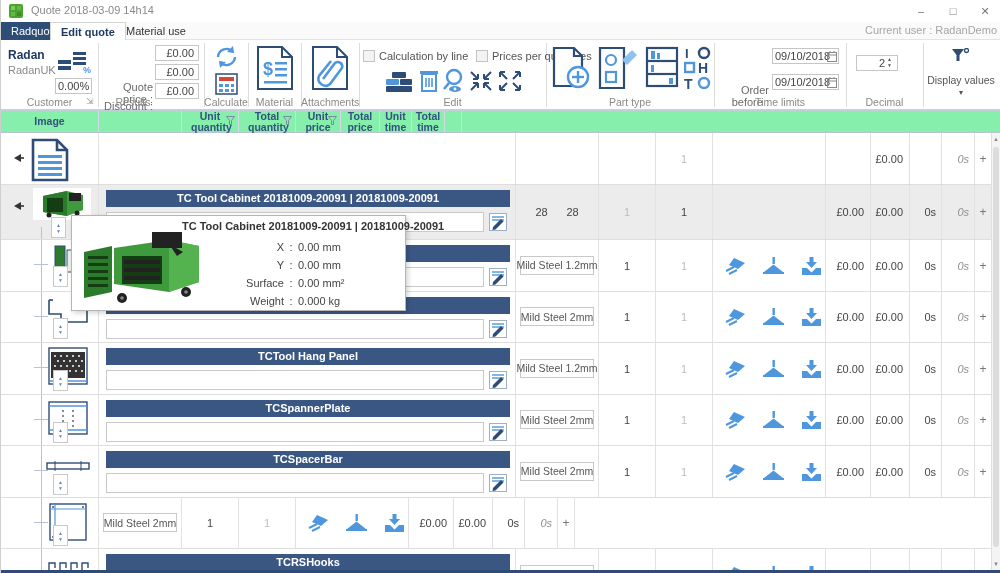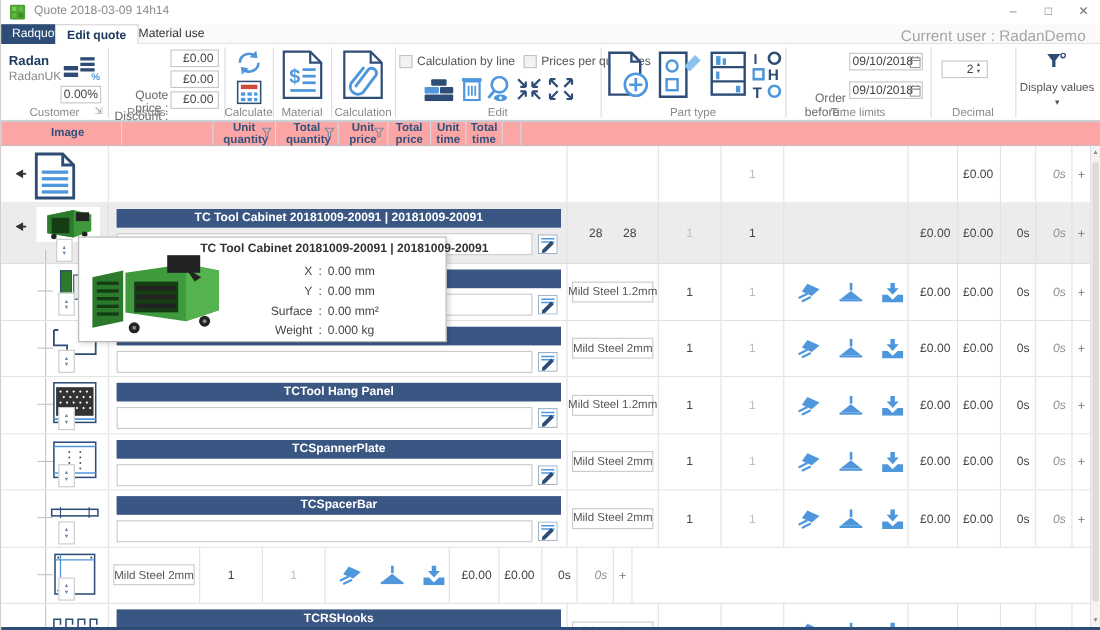--- a/index.html
+++ b/index.html
@@ -16,38 +16,38 @@
     font-size:11px; color:#777; line-height:22px; }
 
   
   .tabbar { position:absolute; top:22px; left:0; width:1000px; height:18px; background:#fafafa;
     border-bottom:1px solid #e3e3e3; }
   .tab { position:absolute; top:0; height:18px; line-height:18px; font-size:11px; padding:0 10px; color:#333; }
   .tab.backstage { left:0; background:#2d4d76; color:#fff; }
   .tab.active { left:49px; background:#fff; border:1px solid #d5d5d5; border-bottom:none;
     font-weight:bold; color:#1f3a60; }
   .tab.plain { left:115px; }
-  .current-user { position:absolute; right:14px; top:2px; font-size:14px; color:#a5a5a5; }
+  .current-user { position:absolute; right:4px; top:2px; font-size:11px; color:#a5a5a5; }
 
   
   .ribbon { position:absolute; top:40px; left:0; width:1000px; height:70px; background:#fff;
     border-bottom:1px solid #cfcfcf; }
   .rdiv { position:absolute; top:3px; height:64px; width:1px; background:#dcdcdc; }
   .grp-label { position:absolute; top:56px; font-size:10.5px; color:#8a8a8a; text-align:center; }
   .fld-label { position:absolute; font-size:11px; color:#6b6b6b; text-align:right;margin-top:34px; }
   .fld-box { position:absolute; height:16px; border:1px solid #c6c6c6; background:#fff;
     font-size:11px; color:#444; text-align:right; padding:1px 4px 0 2px; }
   .chk { position:absolute; width:12px; height:12px; border:1px solid #c2c2c2; background:#f3f3f3; }
   .chk-label { position:absolute; font-size:11px; color:#555; }
   .ric { position:absolute; }
   .launcher { position:absolute; font-size:9px; color:#9a9a9a; }
 
   
   .grid { position:absolute; top:110px; left:0; width:1000px; height:463px; overflow:hidden; }
-  .gheader { display:flex; height:23px; border-top:1px solid #c3cedb; border-bottom:1px solid #b9c4d2; background:#fca5a5;padding-left:12px; }
+  .gheader { display:flex; height:23px; border-top:1px solid #c3cedb; border-bottom:1px solid #b9c4d2; background:#86efac; }
   .gh { position:relative; display:flex; align-items:center; justify-content:center;
     font-size:10.5px; line-height:11px; font-weight:bold; color:#33527c; text-align:center;
     border-right:1px solid #d3dae3; height:100%; }
   .gh .funnel { position:absolute; right:3px; top:5px; }
   .row { display:flex; border-bottom:1px solid #dedede; background:#fff; position:relative; }
   .row.assembly { background:#ececec; }
   .cell { position:relative; border-right:1px solid #e2e2e2; height:100%; }
   .w-img{width:98px} .w-des{width:417px} .w-mat{width:83px} .w-uq{width:57px} .w-tq{width:57px}
   .w-ops{width:113px} .w-up{width:45px} .w-tp{width:39px} .w-ut{width:32px} .w-tt{width:33px} .w-pl{width:17px}
   .num { display:flex; align-items:center; justify-content:center; font-size:11px; color:#444; }
@@ -187,21 +187,21 @@
       <rect x="19" y="29" width="12" height="2.5" fill="#4f97dc"></rect>
         <rect x="8" y="36" width="23" height="2.5" fill="#4f97dc"></rect>
     </svg>
     <div class="grp-label" style="left:247px;width:53px">Material</div>
 
     <svg class="ric" style="left:310px;top:5px" width="38" height="46">
       <path d="M2 2 H26 L36 12 V44 H2 Z" fill="#fff" stroke="#2e4d76" stroke-width="2"></path>
       <path d="M26 2 L26 12 L36 12" fill="none" stroke="#2e4d76" stroke-width="2"></path>
       <path d="M12 34 L24 18 a4.5 4.5 0 0 1 7 5 L19 39 a7 7 0 0 1 -11 -8 L20 16" fill="none" stroke="#4f97dc" stroke-width="2.6"></path>
     </svg>
-    <div class="grp-label" style="left:300px;width:58px">Calculation</div>
+    <div class="grp-label" style="left:300px;width:58px">Attachments</div>
 
     <span class="chk" style="left:362px;top:10px"></span>
     <span class="chk-label" style="left:378px;top:10px">Calculation by line</span>
     <span class="chk" style="left:475px;top:10px"></span>
     <span class="chk-label" style="left:491px;top:10px">Prices per quantities</span>
     <svg class="ric" style="left:383px;top:30px" width="30" height="22">
       <rect x="8" y="2" width="14" height="6" rx="1" fill="#2e4d76"></rect>
       <rect x="2" y="9" width="13" height="6" rx="1" fill="#4f97dc"></rect>
         <rect x="16" y="9" width="12" height="6" rx="1" fill="#2e4d76"></rect>
       <rect x="2" y="16" width="26" height="6" rx="1" fill="#2e4d76"></rect>

